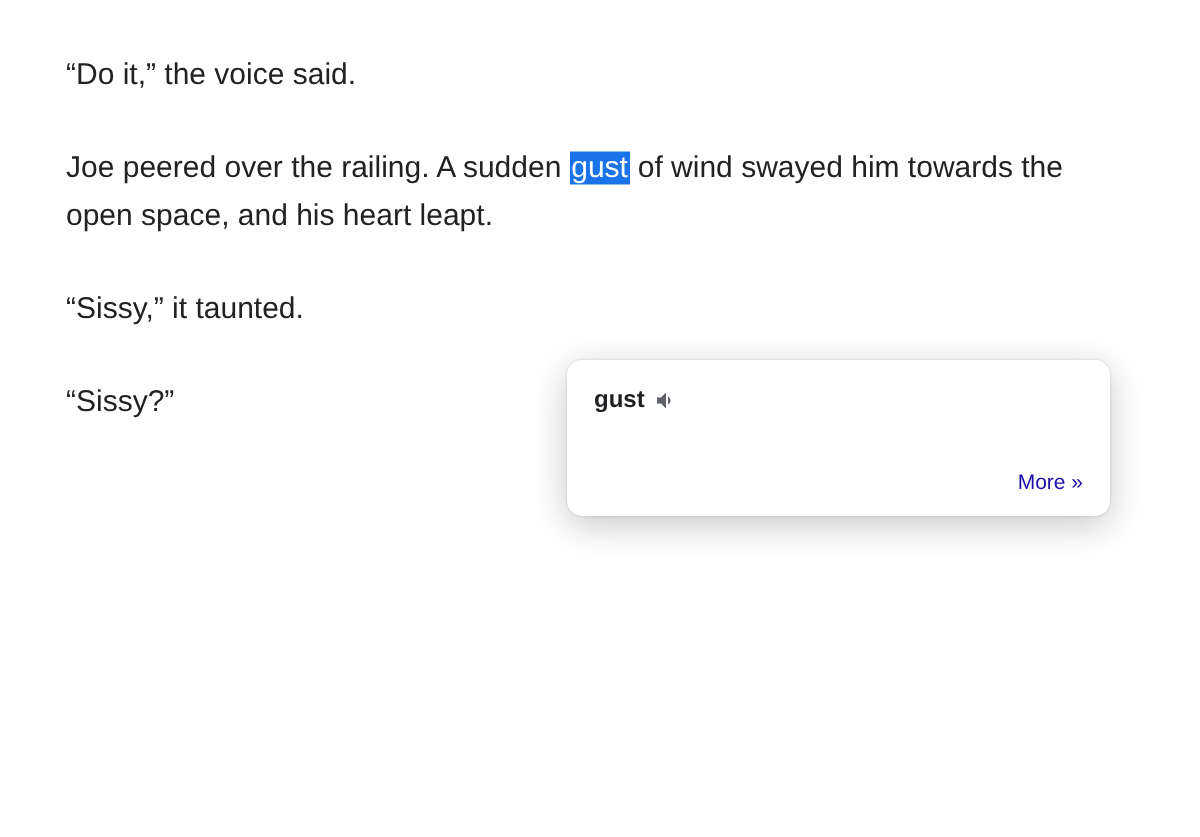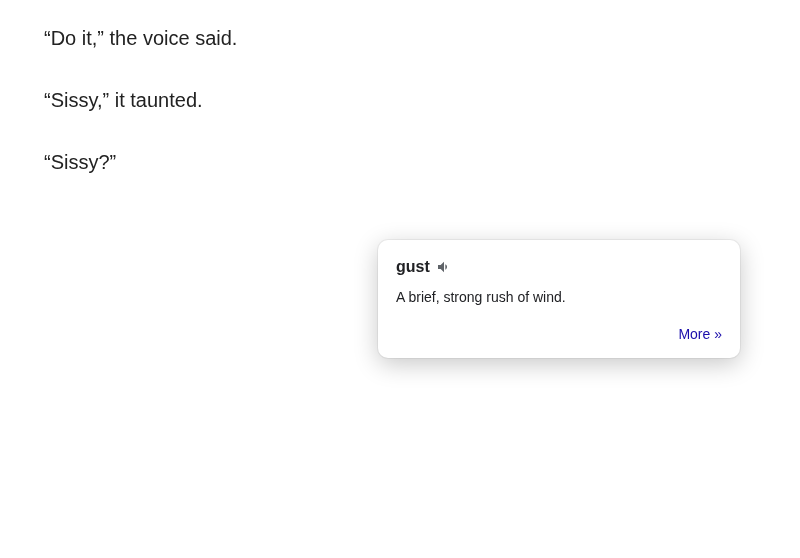--- a/index.html
+++ b/index.html
@@ -13,21 +13,21 @@
     font-family: "Segoe UI", "Helvetica Neue", Helvetica, Arial, sans-serif;
   }
   .page {
     padding: 22px 44px 0 44px;
     color: #333;
     font-size: 20px;
     line-height: 1.6;
     position: relative;
   }
   .para {
-    margin: 0 0 30px 0;
+    margin: 12px 0 30px 0;
     color: #222;
   }
   .highlight {
     background: #1a73e8;
     color: #fff;
     padding: 0 1px;
   }
   .popup {
     position: absolute;
     left: 378px;
@@ -59,55 +59,55 @@
     color: #5f6368;
   }
   .speaker svg { display: block; }
   .popup .def {
     font-size: 14px;
     color: #202124;
     line-height: 1.4;
   }
   .popup .more-row {
     text-align: right;
-    margin-top: 16px;
+    margin-top: 30px;
   }
   .popup .more {
     color: #1a0dab;
     font-size: 14px;
     text-decoration: none;
     cursor: pointer;
   }
   .para .inline { display: inline; }
 </style>
 </head>
 <body>
 
 <div class="page">
 
   <p class="para">“Do it,” the voice said.</p>
 
 
 
+  <p class="para"><span class="inline">Joe peered over the railing. A sudden </span><span class="highlight">gust</span><span class="inline"> of wind swayed him towards the open space, and his heart leapt.</span></p>
 
   <p class="para">“Sissy,” it taunted.</p>
 
 
   <p class="para">“Sissy?”</p>
 
 
   <div class="popup">
     <div class="hd">
       <span class="word">gust</span>
       <span class="speaker">
         <svg width="16" height="16" viewBox="0 0 24 24" fill="#5f6368">
           <path d="M3 9v6h4l5 5V4L7 9H3z"></path>
           <path d="M16.5 12c0-1.8-1-3.3-2.5-4.1v8.1c1.5-.7 2.5-2.3 2.5-4z"></path>
         </svg>
       </span>
     </div>
-    <div class="def">A brief, strong rush of wind.</div>
     <div class="more-row">
       <a class="more">More »</a>
     </div>
   </div>
 
 </div>
 
 </body></html>

